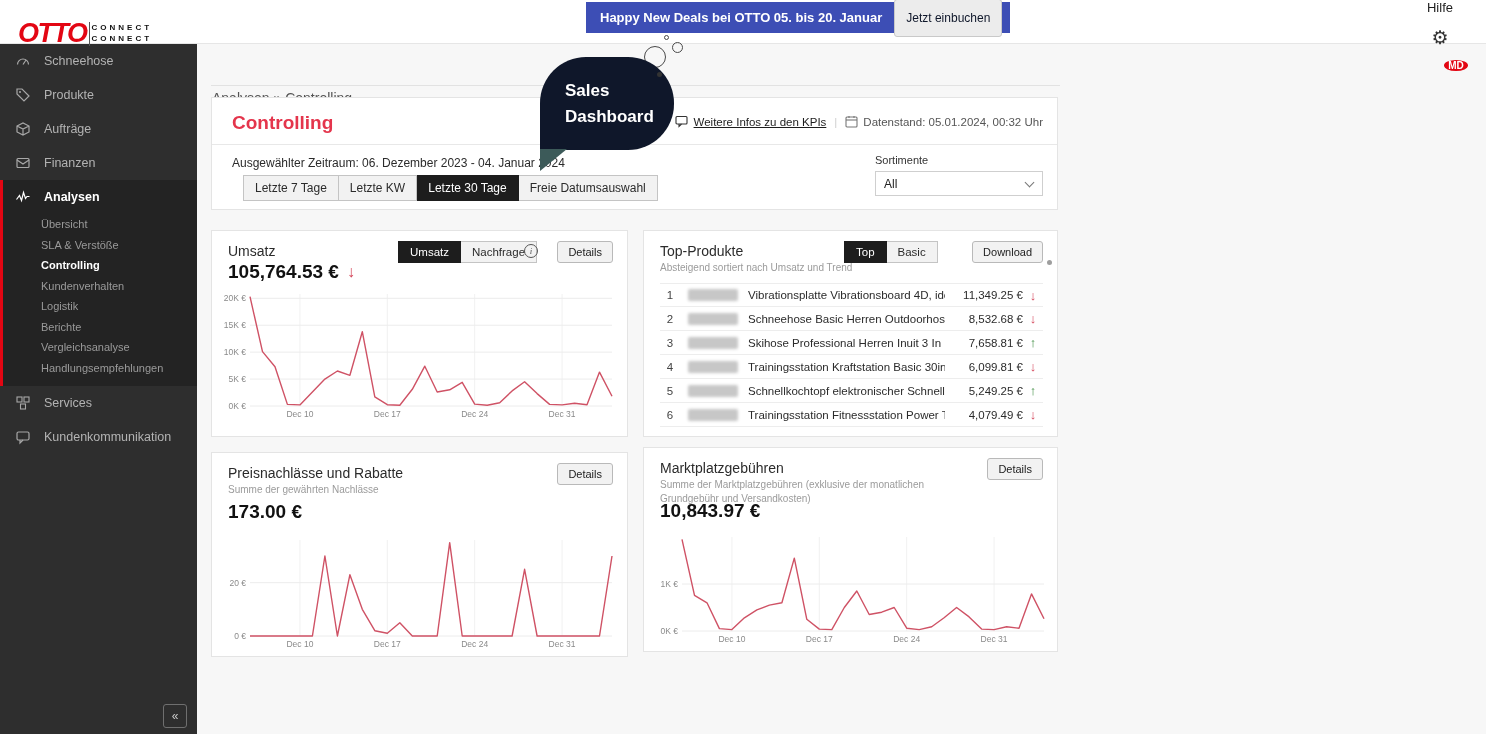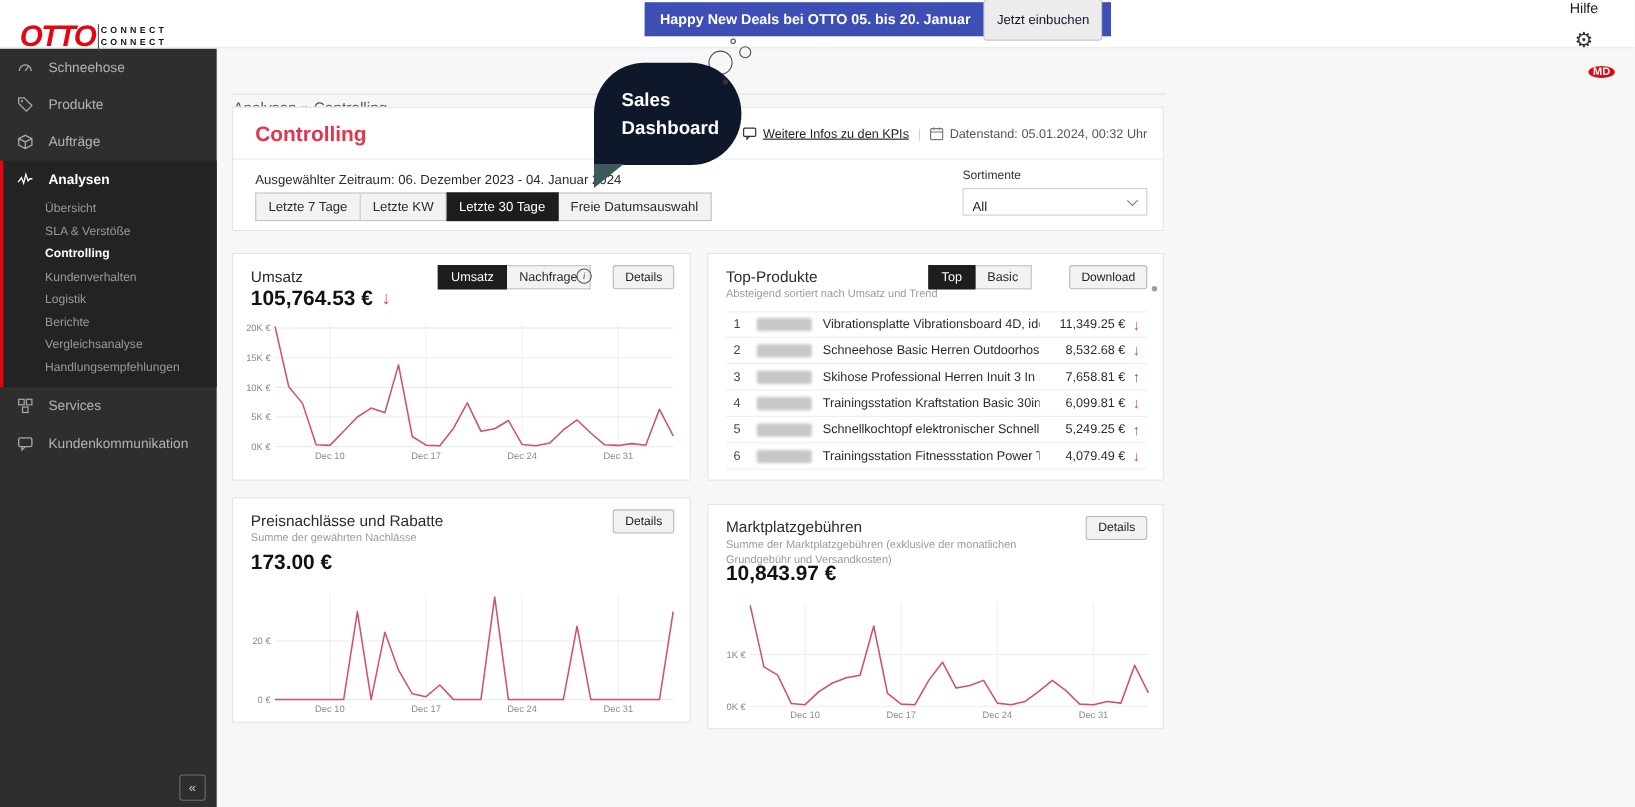--- a/index.html
+++ b/index.html
@@ -59,32 +59,32 @@
   .ctrl-title { position:absolute; left:20px; top:14px; font-size:19px; color:#e4354c; }
   .ctrl-links { position:absolute; right:14px; top:17px; display:flex; align-items:center; gap:8px; font-size:11.5px; }
   .kpi-link { color:#1d1d1d; text-decoration:underline; cursor:pointer; display:flex; align-items:center; gap:5px; }
   .links-sep { color:#cfcfcf; }
   .data-status { color:#555; display:flex; align-items:center; gap:5px; }
   .ctrl-divider { position:absolute; left:0; top:46px; width:100%; border-top:1px solid #e8e8e8; }
   .timeframe { position:absolute; left:20px; top:58px; font-size:12px; color:#2b2b2b; }
   .range-group { position:absolute; left:20px; top:77px; display:flex; }
   .range-btn { background:#f2f2f2; border:1px solid #c4c4c4; border-left-width:0; font-size:12px; color:#2b2b2b;
                padding:5px 11px; cursor:pointer; font-family:inherit; }
-  .range-btn:first-child { border-left-width:1px; }
+  .range-btn:first-child { border-left-width:1px;margin-left:11px; }
   .range-btn.selected { background:#1d1d1d; border-color:#1d1d1d; color:#fff; }
   .sortimente { position:absolute; right:14px; top:56px; width:168px; }
   .sortimente-label { font-size:11px; color:#333; margin-bottom:5px; }
   .select-box { width:168px; height:25px; background:#fff; border:1px solid #cfcfcf; font-size:12px; color:#222;
-                display:flex; align-items:flex-end; padding:0 8px; cursor:pointer; position:relative; }
+                display:flex; align-items:center; padding:0 8px; cursor:pointer; position:relative; }
   .chev { position:absolute; right:9px; top:7px; width:7px; height:7px; border-right:1.5px solid #777;
           border-bottom:1.5px solid #777; transform:rotate(45deg); }
   .card-a { left:0;   top:186px; width:417px; height:207px; }
   .card-b { left:432px; top:186px; width:415px; height:207px; }
   .card-c { left:0;   top:408px; width:417px; height:205px; }
-  .card-d { left:432px; top:414px; width:415px; height:205px; }
+  .card-d { left:432px; top:403px; width:415px; height:205px; }
   .card-title { position:absolute; left:16px; top:12px; font-size:14px; color:#2b2b2b; }
   .card-sub { position:absolute; left:16px; font-size:10px; color:#9b9b9b; line-height:1.4; }
   .card-value { position:absolute; left:16px; font-size:19px; font-weight:bold; color:#111;
                 display:flex; align-items:center; gap:8px; }
   .trend-arrow { font-size:16px; font-weight:bold; }
   .details-btn { position:absolute; right:14px; top:10px; background:#f2f2f2; border:1px solid #b9b9b9;
                  border-radius:3px; font-size:11px; color:#222; padding:4px 10px; cursor:pointer; font-family:inherit; }
   .toggle-group { position:absolute; top:10px; display:flex; }
   .toggle-btn { background:#f2f2f2; border:1px solid #c4c4c4; border-left-width:0; font-size:11.5px; color:#2b2b2b;
                 padding:4px 11px; cursor:pointer; font-family:inherit; }
@@ -146,20 +146,27 @@
       <path d="M2 2 h5 l7 7 -5 5 -7 -7 z" fill="none" stroke="#a8a8a8" stroke-width="1.2"></path>
       <circle cx="5" cy="5" r="1" fill="#a8a8a8"></circle>
     </svg>
     <span>Produkte</span>
   </div>
   <div class="nav-item">
     <svg width="16" height="16" viewBox="0 0 16 16">
       <path d="M2 5 l6 -3 6 3 v6 l-6 3 -6 -3 z M2 5 l6 3 6 -3 M8 8 v6" fill="none" stroke="#a8a8a8" stroke-width="1.2"></path>
     </svg>
     <span>Aufträge</span>
+  </div>
+  <div class="nav-item">
+    <svg width="16" height="16" viewBox="0 0 16 16">
+      <rect x="2" y="3.5" width="12" height="9" rx="1" fill="none" stroke="#a8a8a8" stroke-width="1.2"></rect>
+      <path d="M2 5 l6 4 6 -4" fill="none" stroke="#a8a8a8" stroke-width="1.2"></path>
+    </svg>
+    <span>Finanzen</span>
   </div>
   <div class="nav-group">
     <div class="nav-item">
       <svg width="16" height="16" viewBox="0 0 16 16">
         <path d="M1.5 10.5 l3 -4 2 5 2 -8 2 6 1.5 -2 2.5 0" fill="none" stroke="#ffffff" stroke-width="1.2"></path>
       </svg>
       <span>Analysen</span>
     </div>
     <div class="sub-item">
         <span>Übersicht</span>

